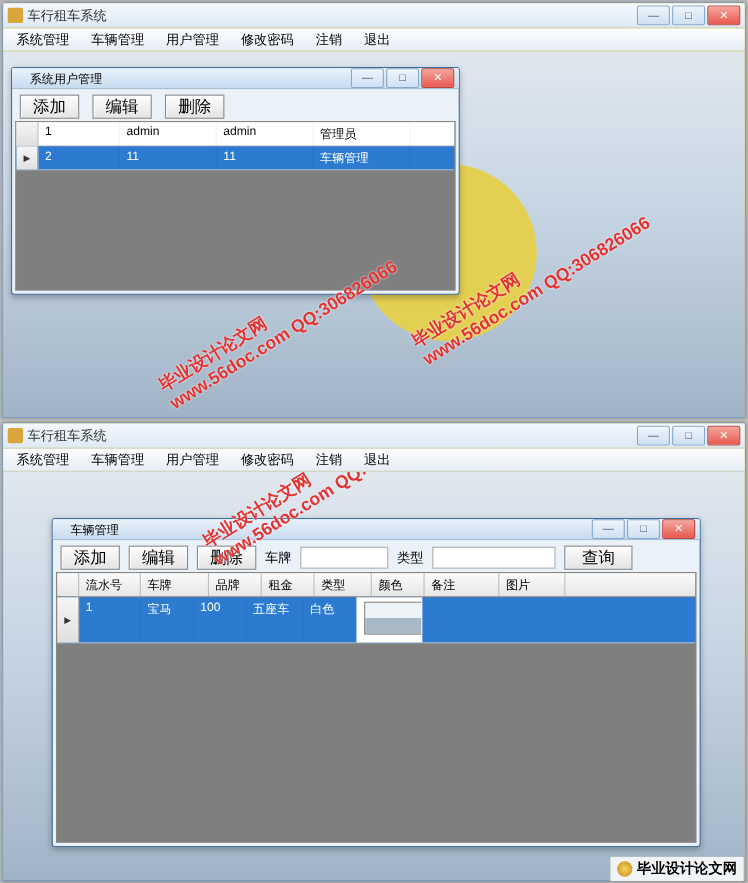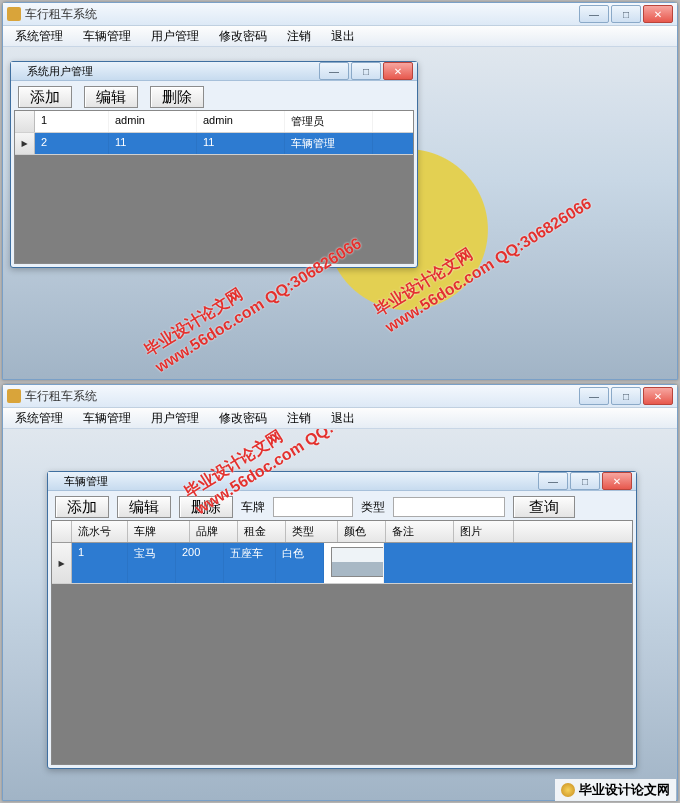--- a/index.html
+++ b/index.html
@@ -180,21 +180,21 @@
               <div class="gh">租金</div>
               <div class="gh">类型</div>
               <div class="gh">颜色</div>
               <div class="gh">备注</div>
               <div class="gh">图片</div>
             </div>
             <div class="grid-row selected">
               <div class="rowhdr sel gc c0"></div>
               <div class="gc c1">1</div>
               <div class="gc c3">宝马</div>
-              <div class="gc c4">200</div>
+              <div class="gc c4">100</div>
               <div class="gc c5">五座车</div>
               <div class="gc c6">白色</div>
               <div class="gc c8" style="background:#fff"><span class="thumb"></span></div>
             </div>
             <div class="grid-body-pad" style="height:180px"></div>
           </div>
         </div>
       </div>
 
       <div class="watermark" style="left:170px;top:-10px">

